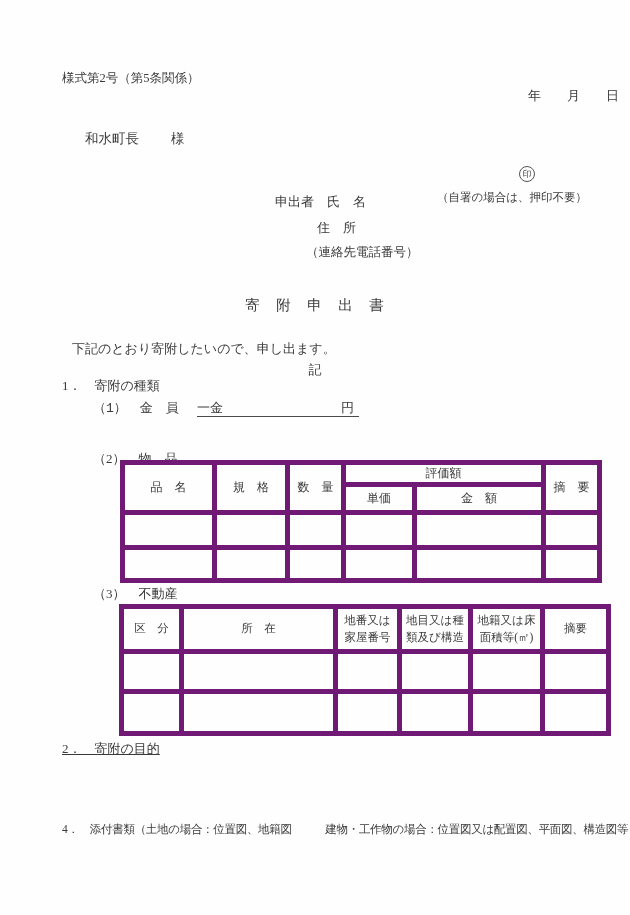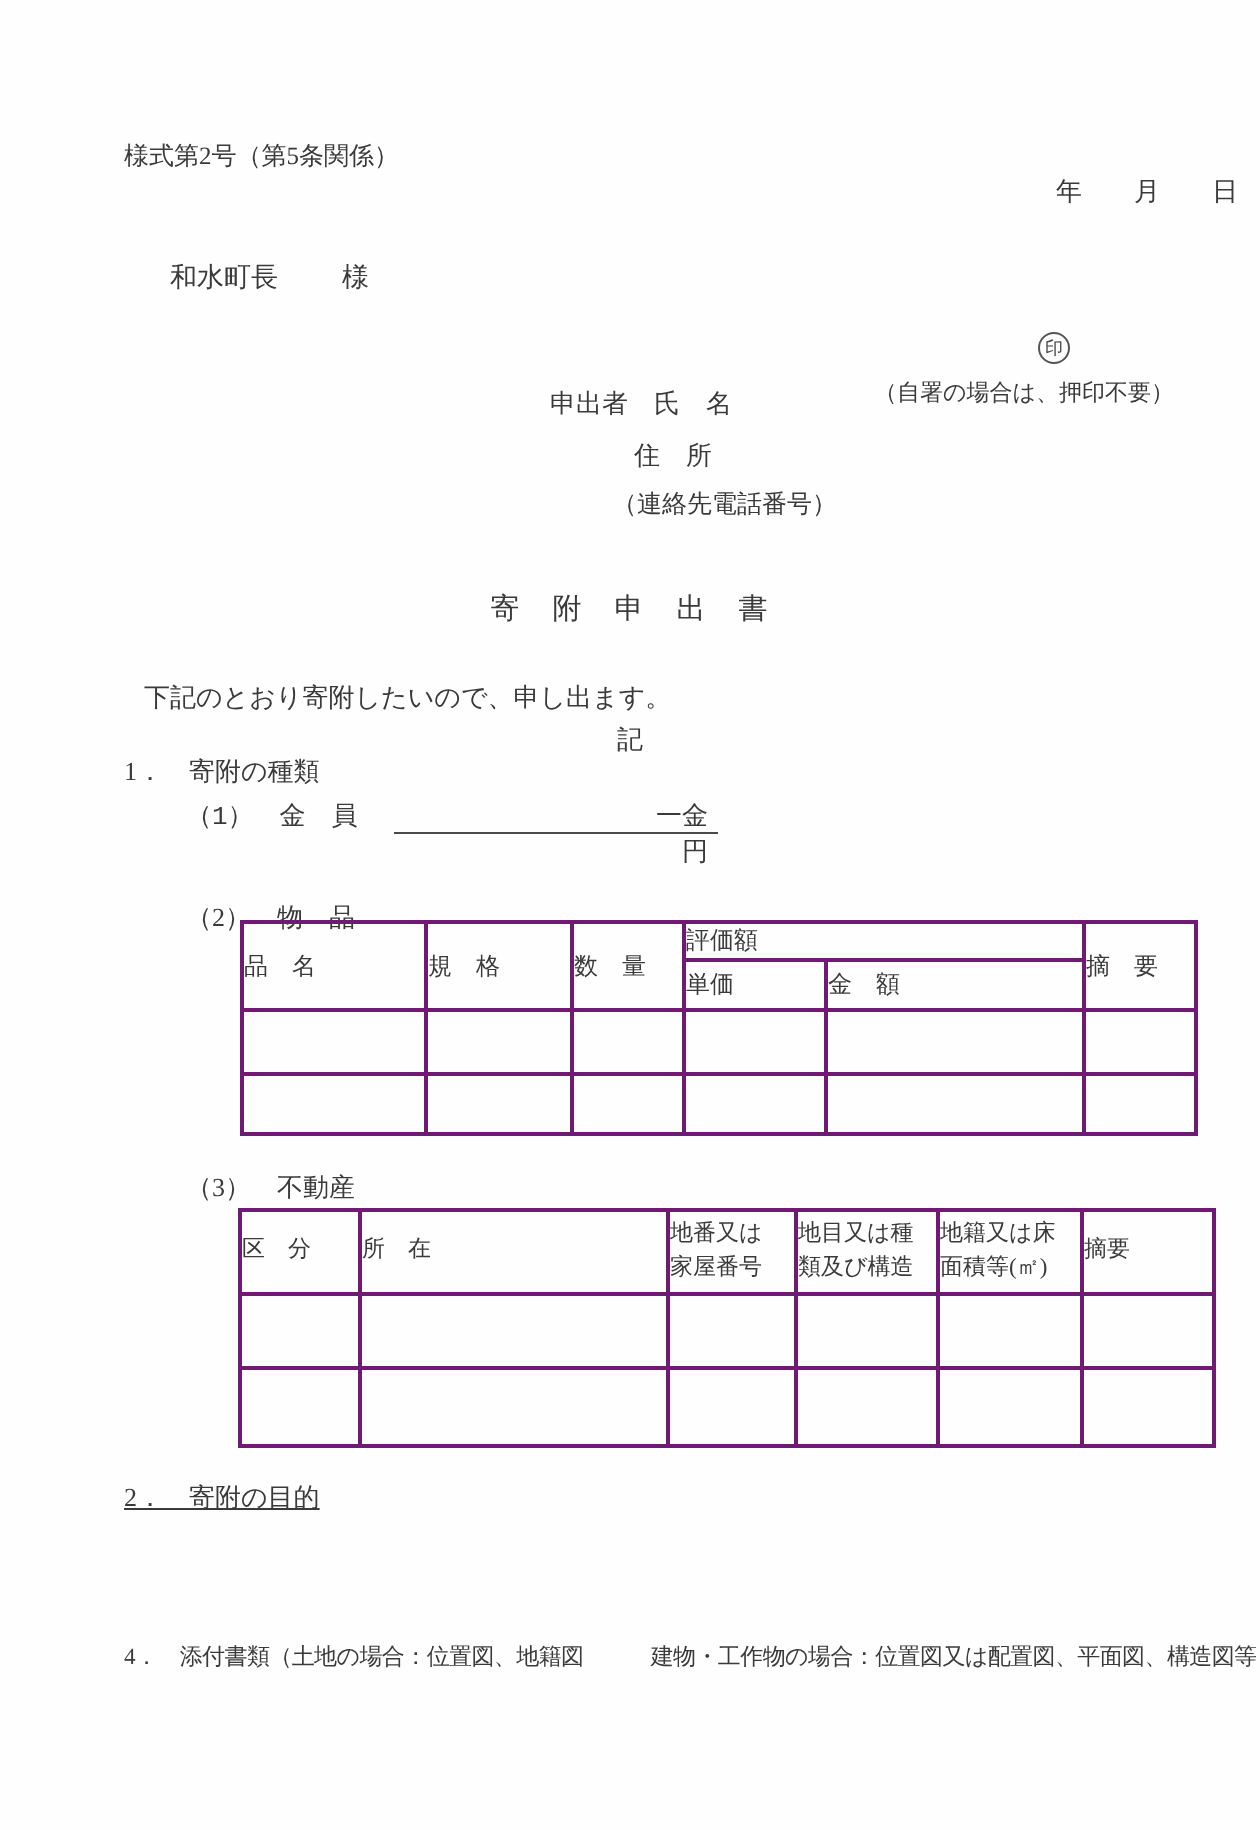--- a/index.html
+++ b/index.html
@@ -31,39 +31,39 @@
   .phone-label   { left: 306px; top: 245px; font-size: 12.5px; }
   .doc-title     { left: 0; top: 297px; width: 100%; text-align: center; font-size: 14.5px; letter-spacing: 1px; }
   .intro         { left: 72px;  top: 342px; font-size: 13px; }
   .ki            { left: 0; top: 363px; width: 100%; text-align: center; font-size: 13px; }
 
   .item1 { left: 62px; top: 379px; font-size: 13px; }
   .sub1  { left: 93px; top: 402px; font-size: 13px; font-family: Liberation Mono, monospace; }
   .money-line {
     position: absolute; left: 197px; top: 399px; width: 162px; height: 18px;
     border-bottom: 1.5px solid #4a4a4a;
-    display: flex; justify-content: space-between; align-items: flex-end;
-    font-size: 13px; padding-right: 5px; box-sizing: border-box; flex-direction: column;
+    display: flex; justify-content: space-between; 
+    font-size: 13px; padding-right: 5px; box-sizing: border-box;
   }
   .sub2  { left: 93px; top: 452px; font-size: 13px; text-align: right; }
   .sub3  { left: 93px; top: 587px; font-size: 13px; }
   .item2 { left: 62px; top: 742px; font-size: 13px; text-decoration: underline; }
   .item3 { left: 62px; top: 782px; font-size: 13px; }
   .item4 { left: 62px; top: 823px; font-size: 11.5px; letter-spacing: -0.3px; }
 
   table.tbl {
     position: absolute;
     border-collapse: collapse;
     table-layout: fixed;
     font-size: 12px;
     color: #3a3a3a;
   }
   table.tbl td {
-    border: 2px solid #701a75;
-    text-align: left;
+    border: 5px solid #701a75;
+    text-align: center;
     vertical-align: middle;
     padding: 0;
     line-height: 1.25;
     overflow: hidden;
     margin-top: 43px;
   }
   .goods      { left: 120px; top: 460px; width: 477px; }
   .realestate { left: 119px; top: 604px; width: 487px; }
   .goods tr.h1 td { height: 17px; }
   .goods tr.h2 td { height: 23px; }

